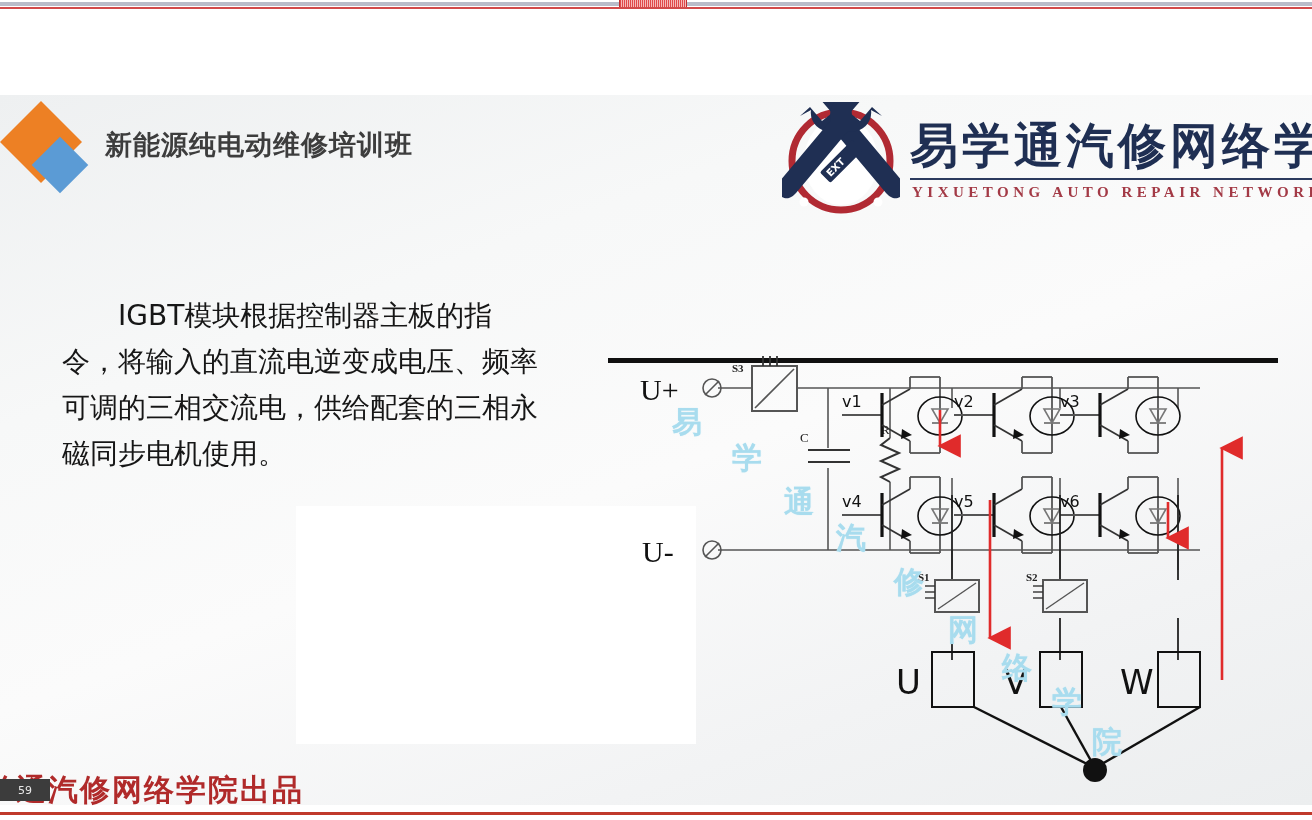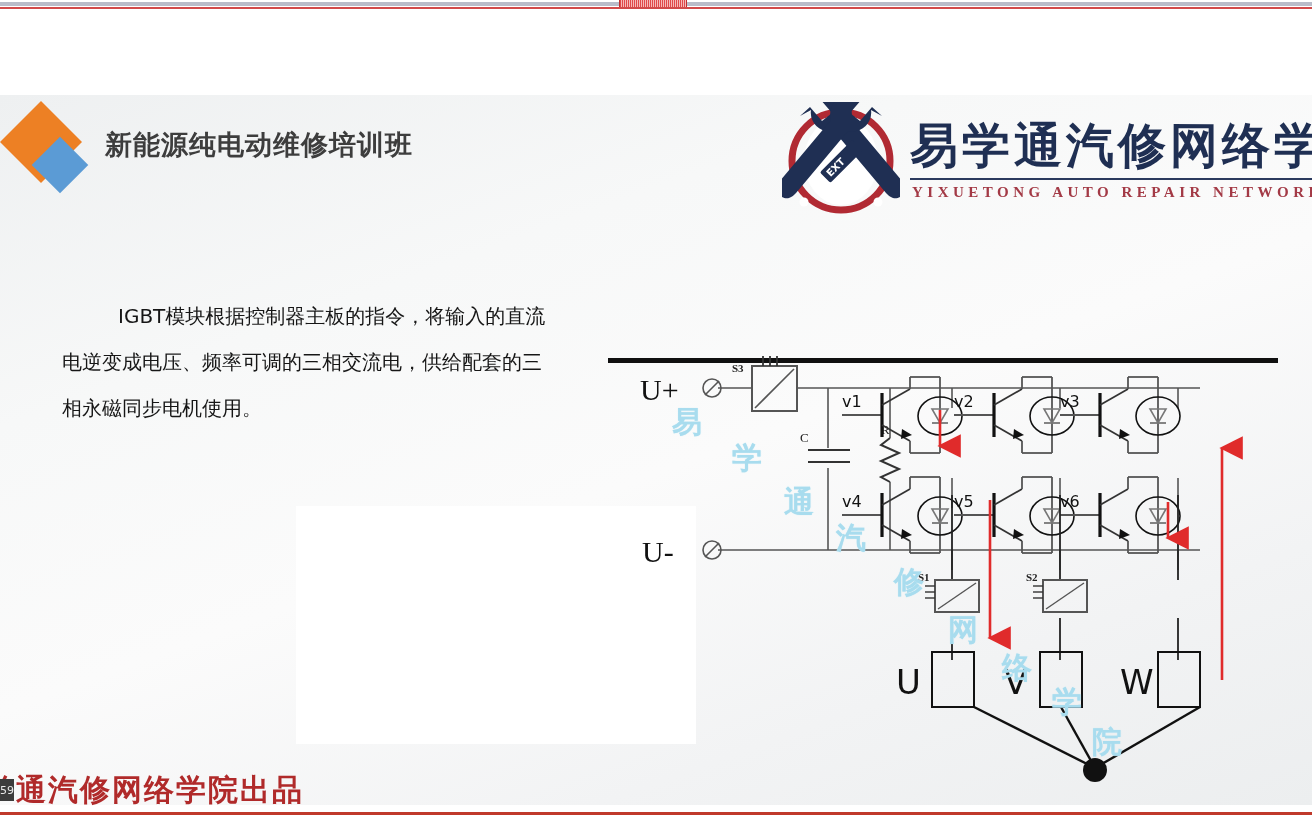--- a/index.html
+++ b/index.html
@@ -55,21 +55,21 @@
   }
   #brand-rule{position:absolute;left:128px;top:78px;width:430px;height:2px;background:#2b3a5e;}
   #brand-en{
     position:absolute;left:130px;top:84px;
     font-size:15px;color:#a33a46;letter-spacing:4.5px;white-space:nowrap;
     font-family:"Liberation Serif",serif;font-weight:600;
   }
   
   #body-text{
     position:absolute;left:62px;top:198px;width:485px;
-    font-size:20px;line-height:46px;color:#161616;
+    font-size:28px;line-height:46px;color:#161616;
     font-family:"DejaVu Sans",sans-serif;
     text-indent:56px;
   }
   
   #content-placeholder{
     position:absolute;left:296px;top:411px;width:400px;height:238px;
     background:#ffffff;
   }
   
   #circuit{position:absolute;left:600px;top:155px;width:700px;height:545px;}
@@ -81,21 +81,21 @@
   }
   
   #footer-text{
     position:absolute;left:-48px;top:770px;
     font-size:30px;font-weight:bold;color:#b02a2a;
     letter-spacing:2px;white-space:nowrap;
     font-family:"DejaVu Sans",sans-serif;
   }
   #footer-rule{position:absolute;left:0;top:812px;width:1312px;height:3px;background:#c0392b;}
   #page-badge{
-    position:absolute;left:0px;top:779px;width:14px;height:22px;
+    position:absolute;left:0px;top:779px;width:50px;height:22px;
     background:#3c3c3c;color:#e8e8e8;font-size:11px;
     display:flex;align-items:center;justify-content:center;
     font-family:"DejaVu Sans",sans-serif;
   }
   .lbl{position:absolute;font-family:"Liberation Serif",serif;}
 </style>
 </head>
 <body>
 
 <div id="player-bar">

